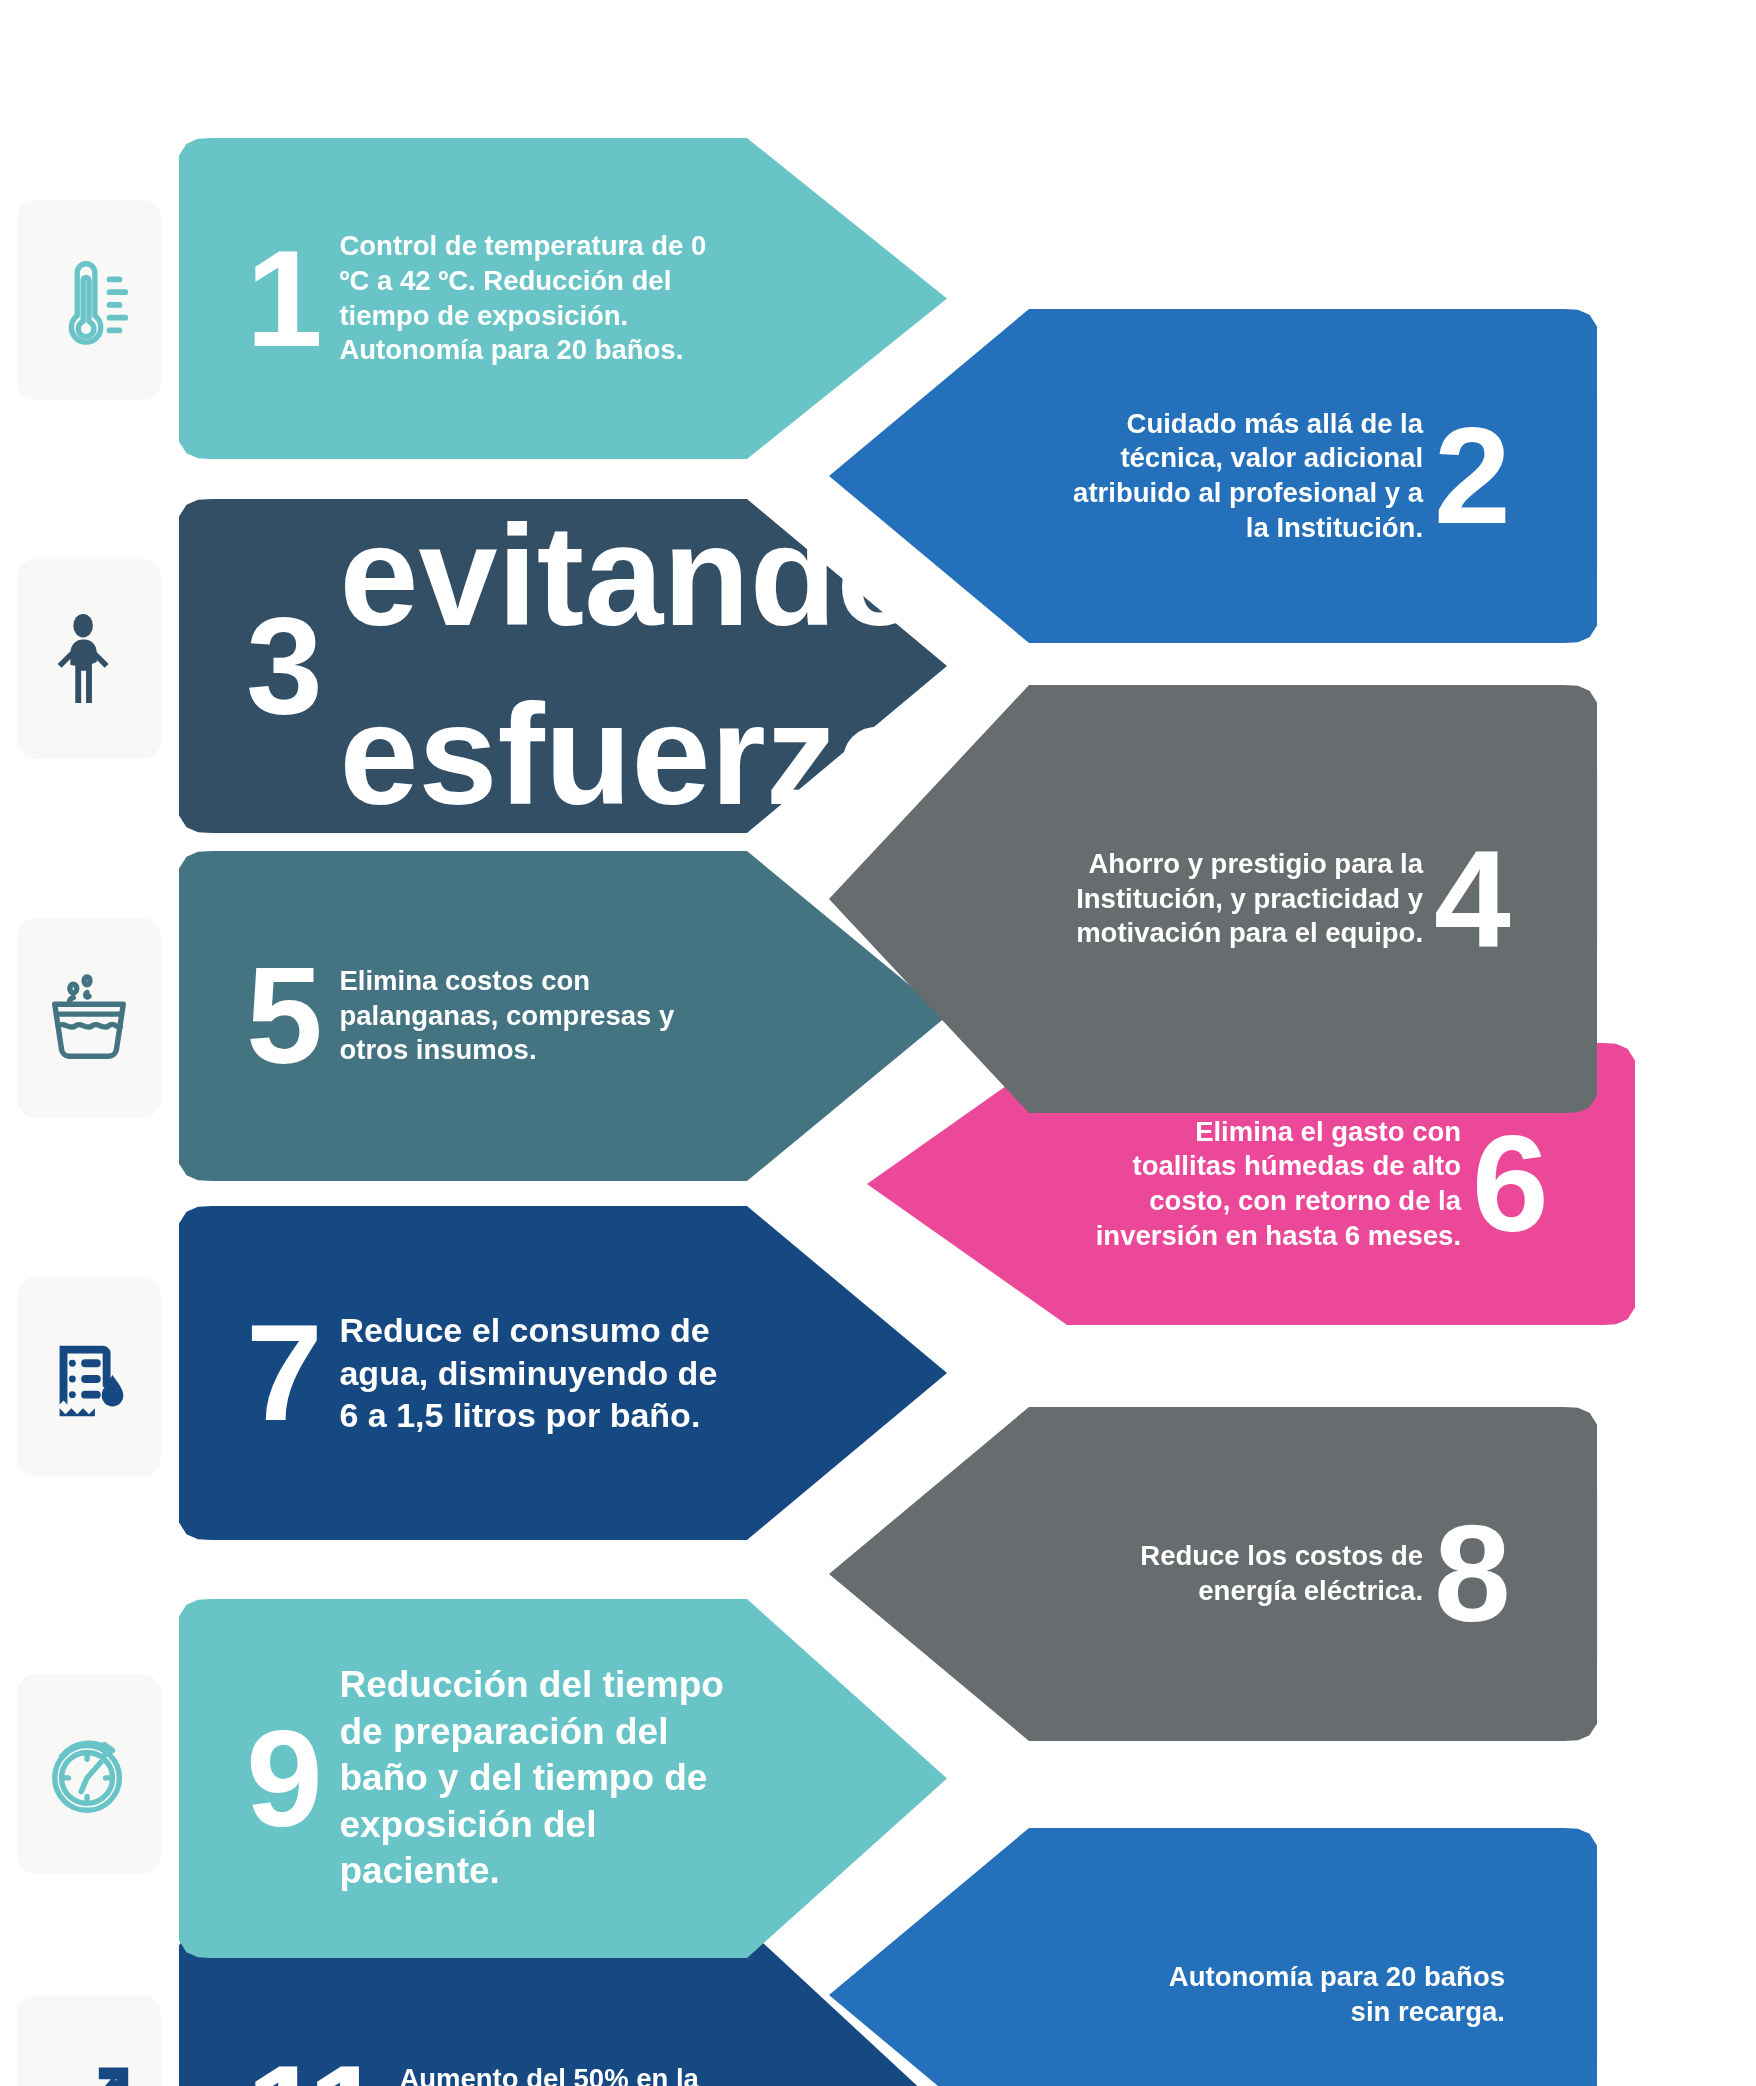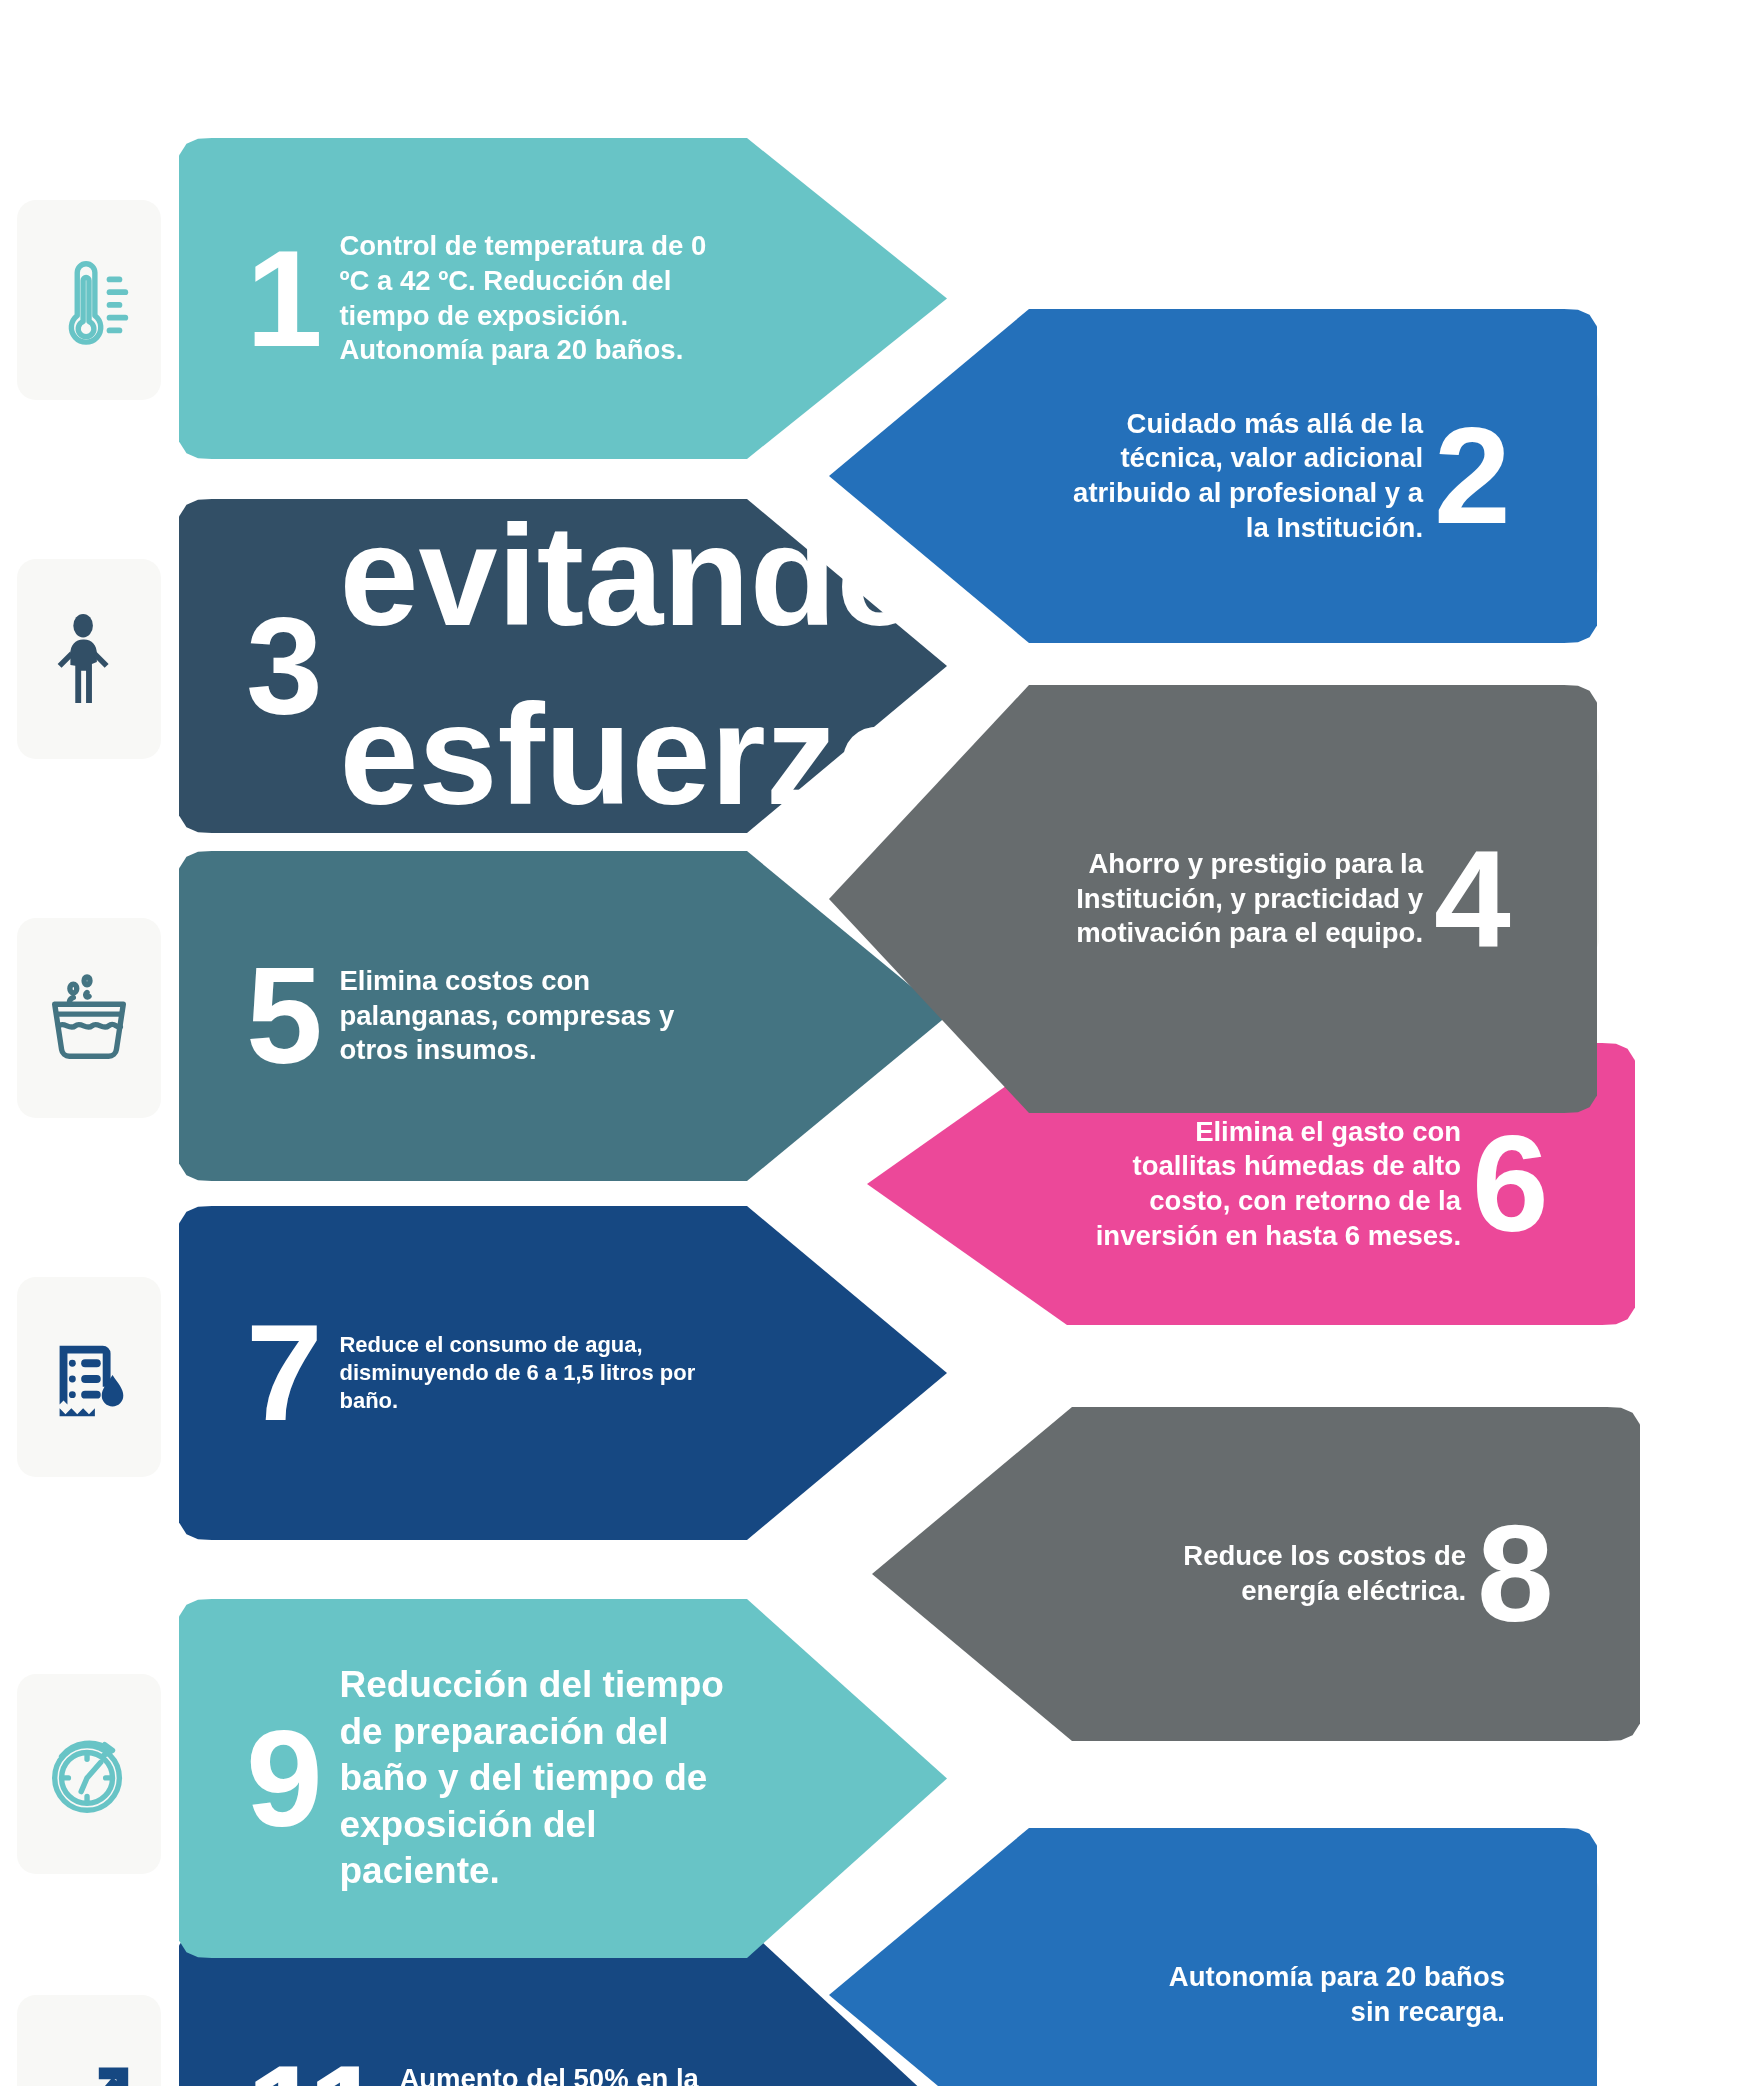--- a/index.html
+++ b/index.html
@@ -193,38 +193,38 @@
             <rect x="42" y="48" width="20" height="8" rx="4"></rect>
             <circle cx="33" cy="68" r="3.5"></circle>
             <rect x="42" y="64" width="20" height="8" rx="4"></rect>
             <path d="M20 82l6 6 6-6 6 6 6-6 6 6 6-6v8H20z"></path>
             <path d="M74 48c-6 9-11 14-11 21a11 11 0 0 0 22 0c0-7-5-12-11-21z"></path>
           </g>
         </svg></span>
     </div>
     <div class="card left z7" style="background: rgb(22, 72, 130); left: 179px; top: 1206px; width: 768px; height: 334px;">
       <div class="num">7</div>
-      <div class="txt" style="width: 509px; font-size: 22px;">Reduce el consumo de agua, disminuyendo de 6 a 1,5 litros por baño.</div>
+      <div class="txt" style="width: 509px; font-size: 34px;">Reduce el consumo de agua, disminuyendo de 6 a 1,5 litros por baño.</div>
     </div>
     <div class="chip" style="top: 1475px; left: 1455px;">
       <span class="ico"><svg viewBox="0 0 100 100">
           <g fill="#676C6E">
             <path d="M16 18h42a8 8 0 0 1 8 8v30h-8V26H24v52l-4-4-4 4z"></path>
             <circle cx="29" cy="36" r="3.5"></circle>
             <rect x="38" y="32" width="19" height="8" rx="4"></rect>
             <circle cx="29" cy="52" r="3.5"></circle>
             <rect x="38" y="48" width="19" height="8" rx="4"></rect>
             <circle cx="29" cy="68" r="3.5"></circle>
             <rect x="38" y="64" width="19" height="8" rx="4"></rect>
             <path d="M16 82l5 6 6-6 6 6 6-6 6 6 5-6v8H16z"></path>
             <path d="M80 46 62 72h11l-5 20 19-28H75z"></path>
           </g>
         </svg></span>
     </div>
-    <div class="card right z8" style="background: rgb(103, 108, 110); left: 872px; top: 1407px; width: 768px; height: 334px;">
+    <div class="card right z8" style="background: rgb(103, 108, 110); left: 829px; top: 1407px; width: 768px; height: 334px;">
       <div class="txt" style="width: 484px; font-size: 27.5px;">Reduce los costos de energía eléctrica.</div>
       <div class="num">8</div>
     </div>
     <div class="chip" style="top: 1674px; left: 16.7px;">
       <span class="ico"><svg viewBox="0 0 100 100">
           <circle stroke="#68C4C6" fill="none" stroke-width="5.5" stroke-linecap="round" stroke-linejoin="round" cx="48" cy="54" r="33"></circle>
           <circle stroke="#68C4C6" fill="none" stroke-width="5.5" stroke-linecap="round" stroke-linejoin="round" cx="48" cy="54" r="26"></circle>
           <path stroke="#68C4C6" fill="none" stroke-width="5.5" stroke-linecap="round" stroke-linejoin="round" d="M48 54 62 38M48 54l-6 14"></path>
           <path stroke="#68C4C6" fill="none" stroke-width="5.5" stroke-linecap="round" stroke-linejoin="round" d="M48 30v5M48 73v5M24 54h5M67 54h5"></path>
           <path stroke="#68C4C6" fill="none" stroke-width="5.5" stroke-linecap="round" stroke-linejoin="round" d="M22 32a36 36 0 0 1 50-6"></path>

